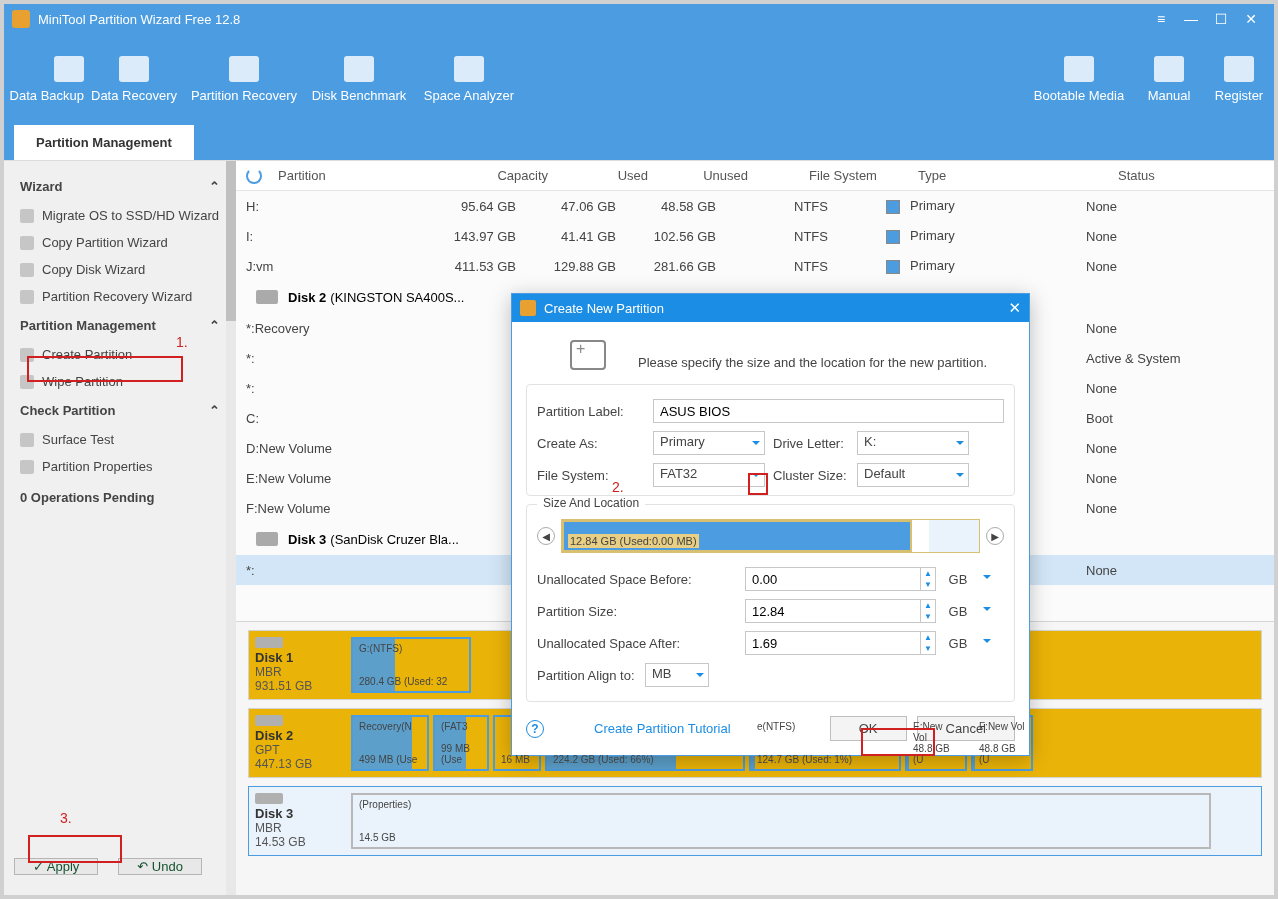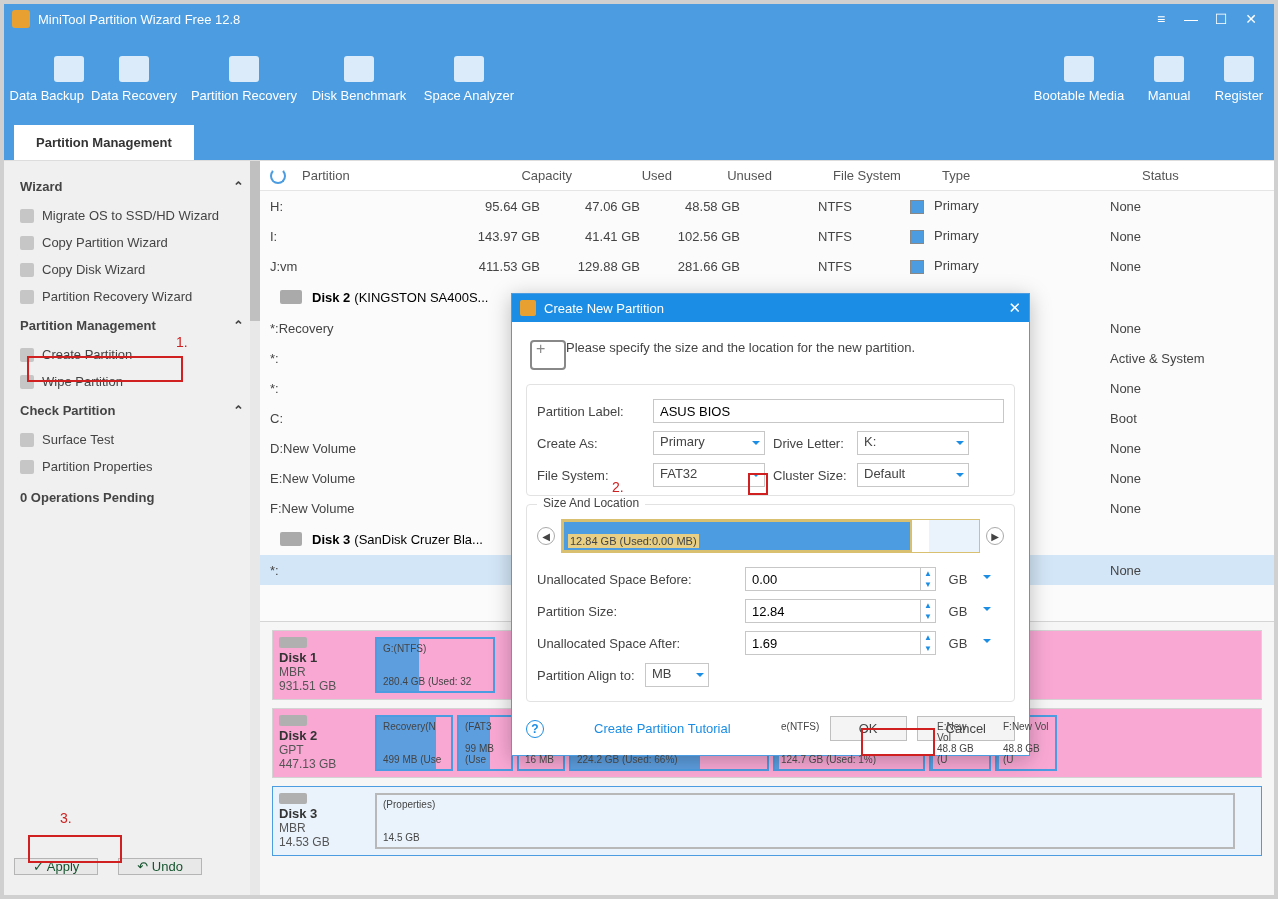--- a/index.html
+++ b/index.html
@@ -10,21 +10,21 @@
 .titlebar .spacer { flex: 1; }
 .titlebar .wbtn { width: 30px; height: 20px; display:flex;align-items:center;justify-content:center;color:#fff;font-size:14px;cursor:pointer; }
 .toolbar { height: 90px; display: flex; padding: 6px 0; color: #fff; font-size: 13px; }
 .tbtn { width: 100px; display:flex;flex-direction:column;align-items:center;justify-content:center;gap:6px;cursor:pointer; }
 .tbtn:first-child{width:80px;align-items:flex-end;}
 .tbtn .ticon { width: 30px; height: 26px; background: rgba(255,255,255,.8); border-radius: 3px; }
 .toolbar .spacer { flex: 1; }
 .tabrow { height: 36px; display:flex;align-items:flex-end;}
 .tab { background: #fff; color:#333;font-weight:bold;font-size:13px;padding:10px 22px;margin-left:10px; }
 .mainrow { flex:1; display:flex; background:#f0f0f0;border-top:1px solid #ddd;}
-.sidebar { width: 256px; background:#f0f0f0; padding:10px 10px 0 10px; color:#444;font-size:13px;position:relative;}
+.sidebar { width: 232px; background:#f0f0f0; padding:10px 10px 0 10px; color:#444;font-size:13px;position:relative;}
 .sbar-scroll{position:absolute;right:0;top:0;width:10px;height:100%;background:#e8e8e8;}
 .sbar-thumb{background:#c0c0c0;width:10px;height:160px;}
 .shead { font-weight:bold;padding:8px 6px;display:flex;justify-content:space-between;align-items:center;cursor:pointer;}
 .sitem { padding:6px 6px 6px 28px;cursor:pointer;position:relative;}
 .sitem::before{content:"";position:absolute;left:6px;top:7px;width:14px;height:14px;background:#888;border-radius:2px;opacity:.4;}
 .pending{font-weight:bold;padding:10px 6px;}
 .bottombtns{position:absolute;bottom:20px;left:10px;display:flex;gap:20px;align-items:center;}
 .btn{border:1px solid #b5b5b5;background:#e8e8e8;color:#14532d;padding:0 18px;font-size:13px;cursor:pointer;}
 .content{flex:1;display:flex;flex-direction:column;background:#fbfbfb;position:relative;}
 .gridhead{height:30px;display:flex;background:#fff;border-bottom:1px solid #e5e5e5;font-size:13px;color:#555;align-items:center;padding-left:10px;}
@@ -32,39 +32,39 @@
 .c-part{width:170px;} .c-cap{width:120px;text-align:right;padding-right:20px;} .c-used{width:100px;text-align:right;padding-right:20px;} .c-unused{width:100px;text-align:right;padding-right:20px;} .c-fs{width:150px;text-align:center;} .c-type{width:200px;} .c-stat{flex:1;}
 .gridbody{flex:0 0 430px;overflow:hidden;}
 .grow{height:30px;display:flex;align-items:center;font-size:13px;color:#444;padding-left:10px;}
 .grow .c-type::before{content:"";display:inline-block;width:12px;height:12px;background:#4b9ce0;margin-right:10px;vertical-align:middle;border:1px solid #888;}
 .grow.notype .c-type::before{display:none;}
 .diskhead{height:32px;display:flex;align-items:center;padding-left:20px;font-size:13px;}
 .diskhead b{font-weight:bold;margin-right:4px;}
 .diskicon{width:22px;height:14px;background:#aaa;border-radius:2px;margin-right:10px;}
 .grow.sel{background:#d3e6f7;}
 .diskmaps{border-top:1px solid #d5d5d5;background:#f6f6f6;padding:8px 12px;display:flex;flex-direction:column;gap:8px;flex:1;overflow:hidden;}
-.dmrow{display:flex;gap:10px;border:1px solid #d3d3d3;background:#f9a8d4;padding:6px;height:70px;}
+.dmrow{display:flex;gap:10px;border:1px solid #d3d3d3;background:#eab308;padding:6px;height:70px;}
 .dminfo{width:86px;font-size:12px;color:#555;display:flex;flex-direction:column;justify-content:center;}
 .dminfo b{font-size:13px;font-weight:bold;color:#333;}
 .dmdiskicon{width:28px;height:18px;background:#b0b0b0;border-radius:2px;margin-bottom:2px;}
 .dmblocks{flex:1;display:flex;gap:4px;}
 .dmblock{border:2px solid #4b9ce0;padding:4px 6px;font-size:10px;color:#444;display:flex;flex-direction:column;justify-content:space-between;position:relative;overflow:hidden;}
 .dmblock .fill{position:absolute;left:0;top:0;bottom:0;background:#4b9ce0;opacity:.9;}
 .dmblock .lbl{position:relative;z-index:1;}
 .dmblock.unalloc{border:2px solid #b8b8b8;}
 .dmrow.sel{border:1px solid #4b9ce0;background:#eaf3fb;}
 .annot{position:absolute;color:#d02020;font-size:14px;font-weight:normal;z-index:5;}
 .redbox{position:absolute;border:2px solid #d02020;z-index:5;pointer-events:none;}
 
 .modal{position:absolute;left:511px;top:293px;width:519px;background:#fff;border:1px solid #4b9ce0;box-shadow:0 4px 20px rgba(0,0,0,.25);font-size:13px;color:#444;}
 .mtitle{background:#1b8de4;color:#fff;height:28px;display:flex;align-items:center;padding:0 8px;}
 .mtitle .mlogo{width:16px;height:16px;background:#e8a030;border-radius:2px;margin-right:8px;}
 .mtitle .spacer{flex:1;}
 .mtitle .mclose{cursor:pointer;font-size:15px;}
-.mhead{display:flex;align-items:flex-start;gap:0;padding:18px 18px 14px;}
+.mhead{display:flex;align-items:flex-end;gap:32px;padding:18px 18px 14px;margin-left:40px;}
 .mheadicon{width:36px;height:30px;border:2px solid #888;border-radius:4px;position:relative;}
 .mheadicon::after{content:"+";position:absolute;left:4px;top:-2px;color:#888;font-size:16px;}
 .mform{border:1px solid #e2e2e2;margin:0 14px;padding:10px 10px 4px;border-radius:4px;}
 .mrow{display:flex;align-items:center;height:32px;gap:8px;}
 .mlbl{width:108px;}
 .mlbl2{width:76px;}
 .minput{border:1px solid #c7c7c7;height:24px;padding:2px 6px;font-size:13px;flex:1;}
 .msel{border:1px solid #c7c7c7;height:24px;padding:2px 6px;font-size:13px;width:112px;position:relative;background:#fff;}
 .msel::after{content:"";position:absolute;right:4px;top:9px;border:4px solid transparent;border-top-color:#1b8de4;}
 .mgroup{border:1px solid #e2e2e2;margin:8px 14px 0;padding:14px 10px 10px;border-radius:4px;position:relative;}

